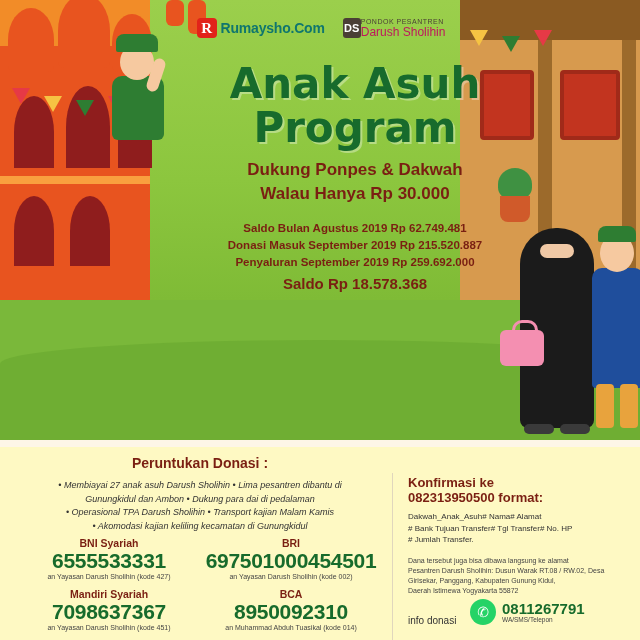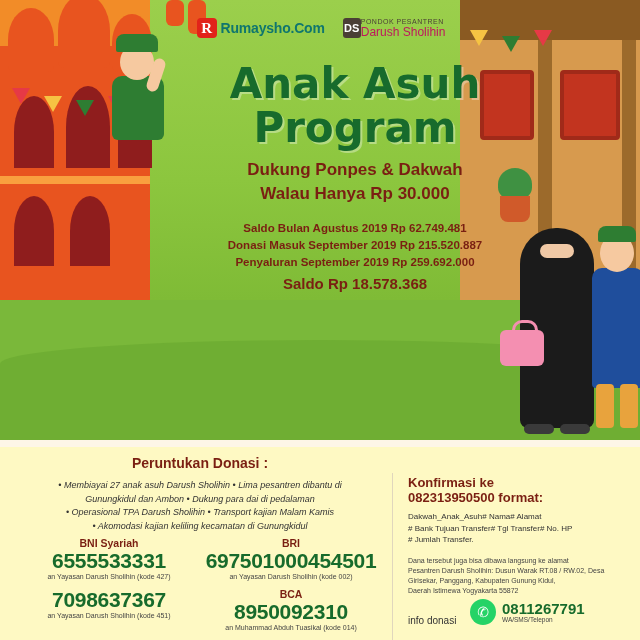--- a/index.html
+++ b/index.html
@@ -312,20 +312,21 @@
           <div class="an">an Yayasan Darush Sholihin (kode 427)</div>
         </div>
         <div class="acc">
           <div class="bank">BRI</div>
           <div class="num">697501000454501</div>
           <div class="an">an Yayasan Darush Sholihin (kode 002)</div>
         </div>
       </div>
       <div class="acc-row">
         <div class="acc">
+          <div class="bank">Mandiri Syariah</div>
           <div class="num">7098637367</div>
           <div class="an">an Yayasan Darush Sholihin (kode 451)</div>
         </div>
         <div class="acc">
           <div class="bank">BCA</div>
           <div class="num">8950092310</div>
           <div class="an">an Muhammad Abduh Tuasikal (kode 014)</div>
         </div>
       </div>
     </div>

